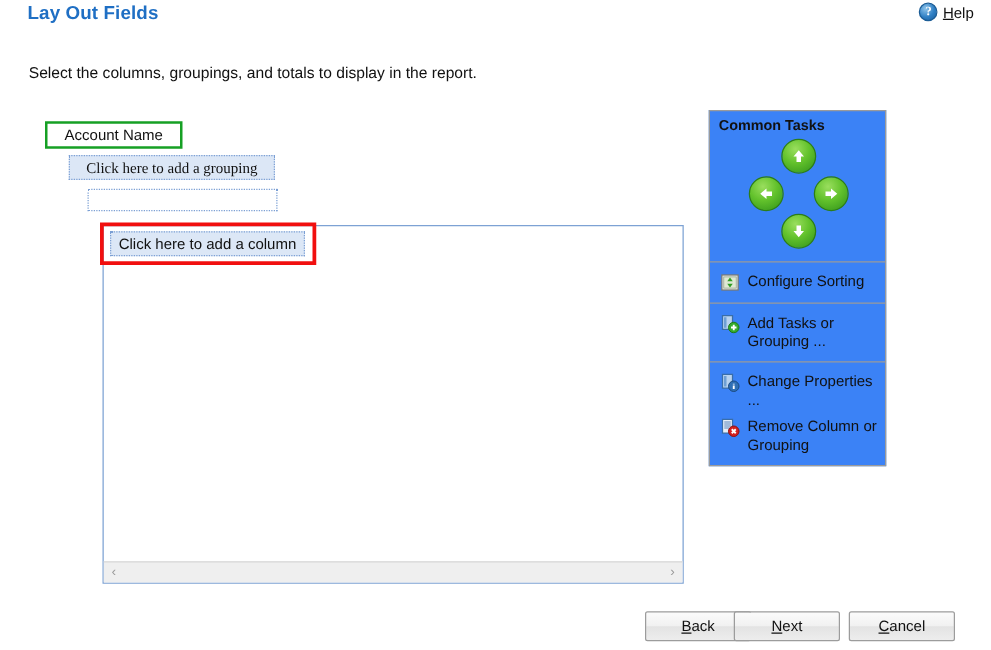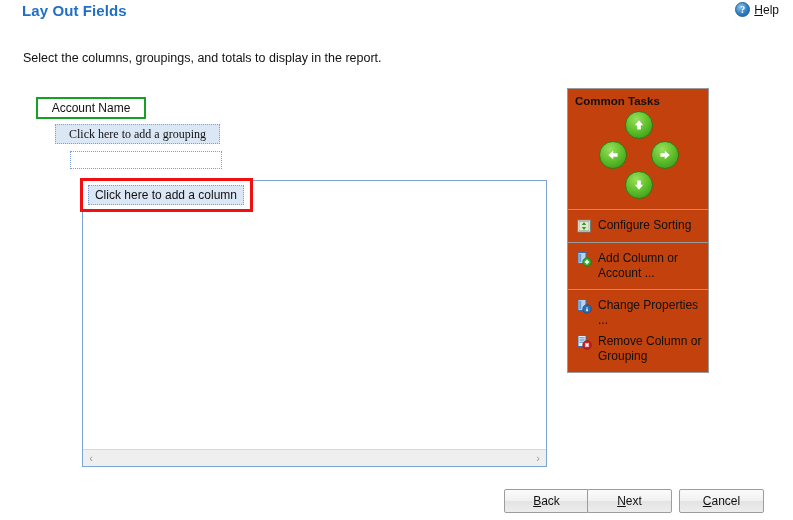--- a/index.html
+++ b/index.html
@@ -180,21 +180,21 @@
   }
 
   
   #common-tasks-panel {
     position: absolute;
     left: 567px;
     top: 88px;
     width: 142px;
     box-sizing: border-box;
     border: 1px solid #9a9a9a;
-    background: #c2410c;
+    background: #3b82f6;
   }
   #common-tasks-title {
     font-weight: bold;
     font-size: 11.5px;
     color: #111;
     padding: 6px 0 0 7px;
   }
   #nav-arrows {
     position: relative;
     height: 100px;
@@ -264,21 +264,21 @@
     background: linear-gradient(to bottom, #fbfbfb 0%, #f1f1f1 48%, #e3e3e3 52%, #ededed 100%);
     font-size: 12px;
     font-family: "Liberation Sans", sans-serif;
     color: #111;
     cursor: pointer;
     display: flex;
     align-items: center;
     justify-content: center;
   }
   .dlg-button u { text-decoration: underline; }
-  #btn-back   { left: 504px; }
+  #btn-back   { left: 516px; }
   #btn-next   { left: 587px; justify-content: center; }
   #btn-cancel { left: 679px; }
 </style>
 </head>
 <body>
 
 <div id="page-title">Lay Out Fields</div>
 
 <div id="help-link">
   <span class="help-icon">?</span>
@@ -358,21 +358,21 @@
   <div class="task-group">
     <div class="task-item">
       <span class="task-icon">
         <svg width="16" height="16" viewBox="0 0 16 16">
           <rect x="2" y="1.5" width="8" height="11" fill="#b9d3ef" stroke="#3a6ea8" stroke-width="1"></rect>
           <rect x="3.2" y="2.8" width="2" height="8.4" fill="#6e9fd4"></rect>
           <circle cx="11" cy="11" r="4.2" fill="#35ab2c" stroke="#1d7a17" stroke-width="0.8"></circle>
           <path d="M11 8.8 L11 13.2 M8.8 11 L13.2 11" stroke="#ffffff" stroke-width="1.5"></path>
         </svg>
       </span>
-      <span class="task-label">Add Column or Account ...</span>
+      <span class="task-label">Add Tasks or Grouping ...</span>
     </div>
   </div>
 
   <div class="task-group">
     <div class="task-item">
       <span class="task-icon">
         <svg width="16" height="16" viewBox="0 0 16 16">
           <rect x="2" y="1.5" width="8" height="11" fill="#b9d3ef" stroke="#3a6ea8" stroke-width="1"></rect>
           <rect x="3.2" y="2.8" width="2" height="8.4" fill="#6e9fd4"></rect>
           <circle cx="11" cy="11" r="4.2" fill="#2f6fb5" stroke="#1c4b80" stroke-width="0.8"></circle>

